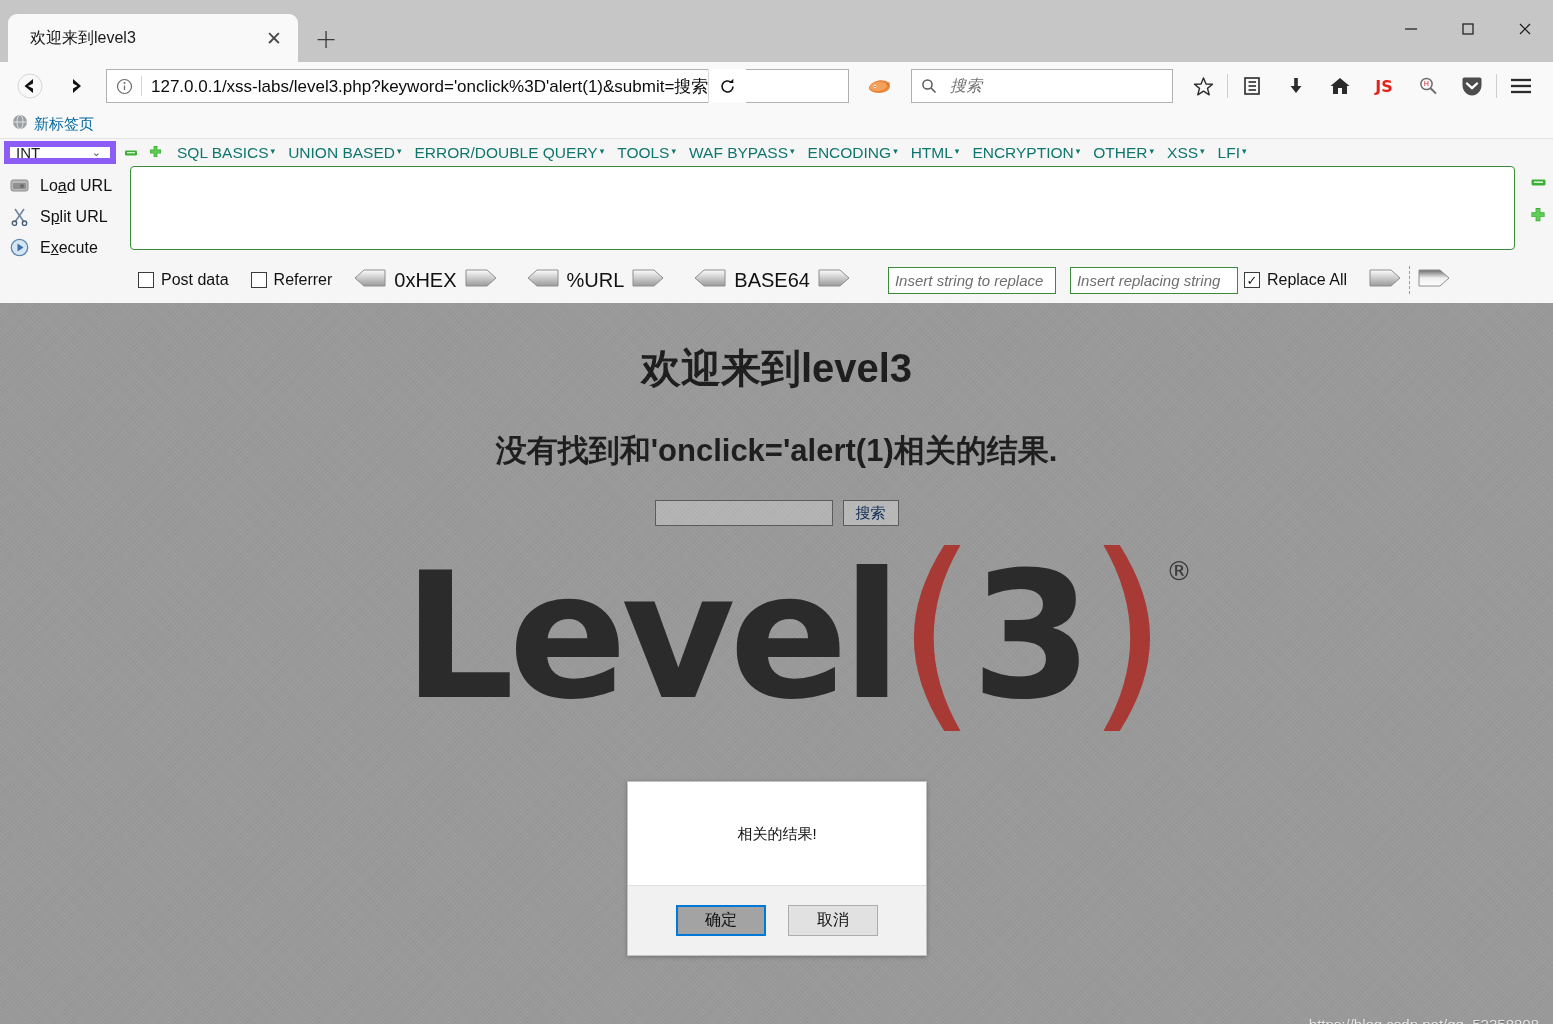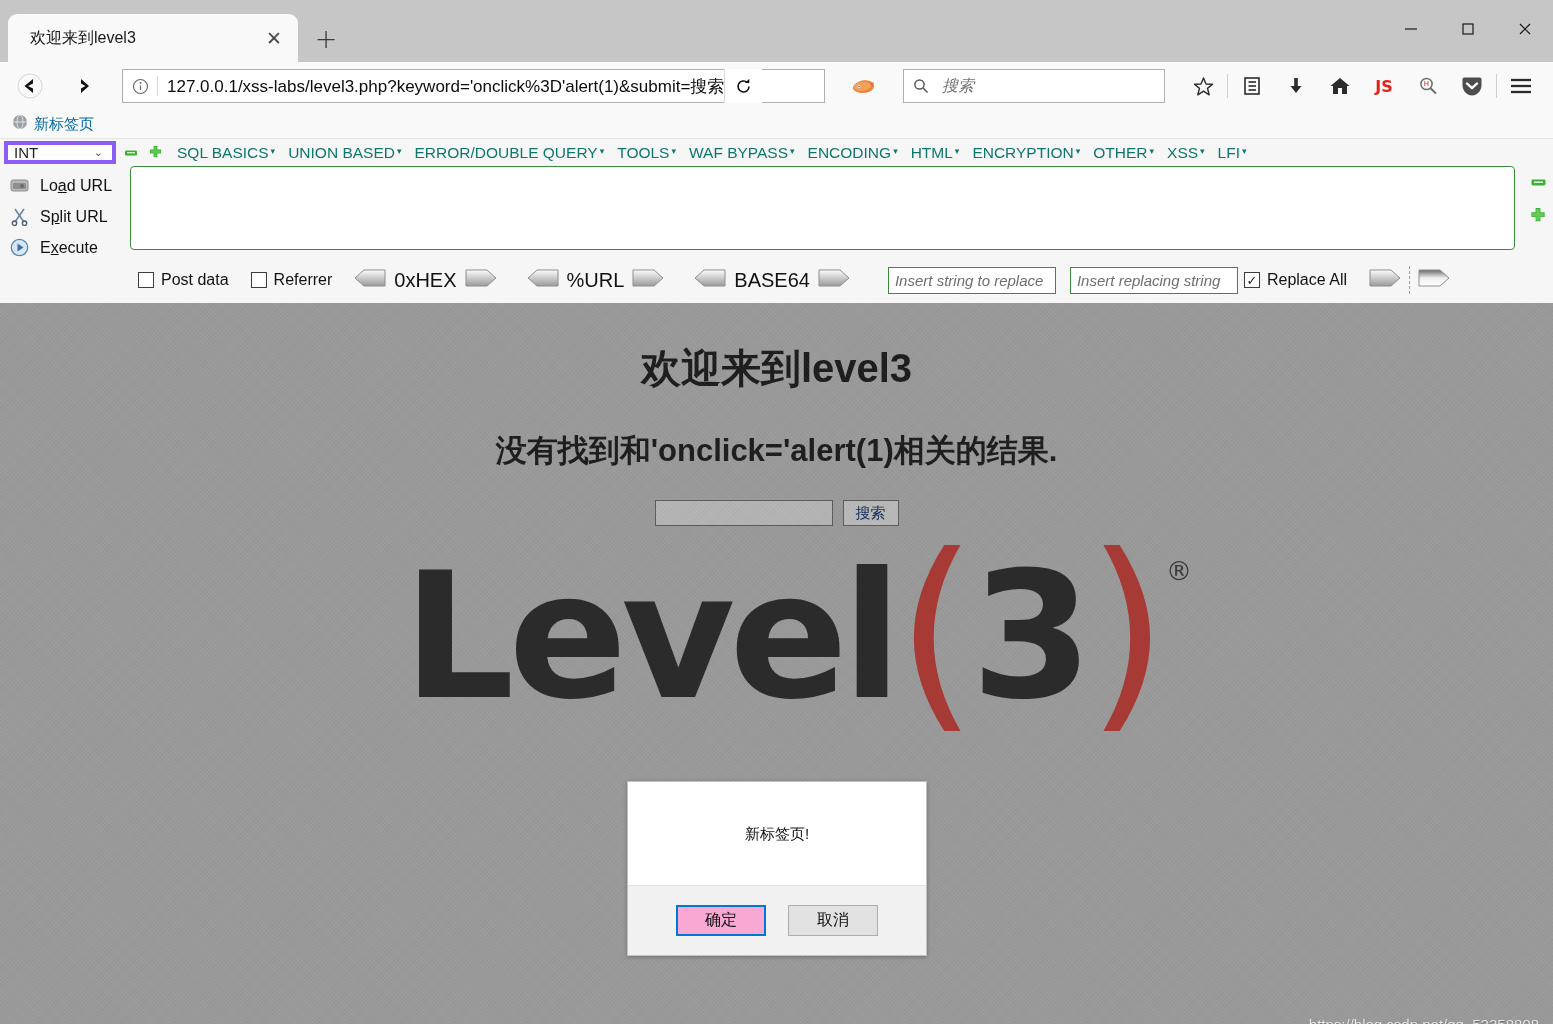--- a/index.html
+++ b/index.html
@@ -45,21 +45,21 @@
   }
   .wc {
     width: 57px; height: 58px; display: flex; align-items: center;
     justify-content: center; color: #1a1a1a;
   }
   .wc svg { display: block; }
 
   
   .navbar {
     height: 48px; background: #f9f9f9; display: flex; align-items: center;
-    padding: 0 10px; gap: 16px;
+    padding: 0 10px; gap: 8px;
   }
   .navbtn {
     width: 36px; height: 34px; display: flex; align-items: center;
     justify-content: center; color: #0c0c0d;
   }
   .navbtn.back { width: 40px; }
   .urlbar {
     flex: 1; height: 34px; background: #fff; border: 1px solid #b1b1b1;
     display: flex; align-items: center; margin: 0 4px; min-width: 0;
   }
@@ -101,21 +101,21 @@
   }
   .bm-item { display: flex; align-items: center; gap: 6px; padding: 0 6px; }
   .bm-label { font-size: 15px; color: #0369a1; }
 
   
   .hackbar { background: #f6f6f6; padding: 0 0 6px 0; }
   .hb-menurow {
     display: flex; align-items: center; height: 27px; padding-left: 4px; gap: 0;
   }
   .hb-select {
-    width: 112px; height: 23px; background: #fff; border: 4px solid #8b5cf6;
+    width: 112px; height: 23px; background: #fff; border: 6px solid #8b5cf6;
     display: flex; align-items: center; justify-content: space-between;
     padding: 0 9px 0 6px; font-size: 15px; color: #1f1f1f; flex-shrink: 0;
   }
   .hb-chev { font-size: 11px; color: #555; }
   .pm-btn {
     width: 18px; height: 18px; display: flex; align-items: center;
     justify-content: center; margin-left: 6px; flex-shrink: 0;
   }
   .hb-menu {
     font-size: 15.5px; color: #0f766e; margin-left: 13px; white-space: nowrap;
@@ -234,21 +234,21 @@
   .dlg-msg { font-size: 15px; color: #111; }
   .dlg-footer {
     height: 70px; background: #f1f1f1; border-top: 1px solid #e0e0e0;
     display: flex; align-items: center; justify-content: center; gap: 22px;
   }
   .dlg-btn {
     width: 90px; height: 31px; font-size: 16px; color: #111;
     display: flex; align-items: center; justify-content: center;
     background: #e1e1e1; border: 1px solid #adadad;
   }
-  .dlg-btn.primary { background: #f9a8d4; border: 2px solid #0078d7; }
+  .dlg-btn.primary { background: #a3a3a3; border: 2px solid #0078d7; }
 </style>
 </head>
 <body>
 
 <div id="browser-window">
 
   <div class="titlebar">
     <div class="tabstrip">
       <div class="tab">
         <span class="tab-title">欢迎来到level3</span>
@@ -620,21 +620,21 @@
           <span class="reg">®</span>
       </div>
     </div>
 
     <div class="payload">payload的长度:18</div>
     <div class="watermark">https://blog.csdn.net/qq_52358808</div>
 
     <div class="dlg-overlay">
       <div class="dialog">
         <div class="dlg-body">
-          <div class="dlg-msg">新标签页!</div>
+          <div class="dlg-msg">相关的结果!</div>
         </div>
         <div class="dlg-footer">
           <div class="dlg-btn primary">确定</div>
           <div class="dlg-btn">取消</div>
         </div>
       </div>
     </div>
   </div>
 
 </div>

